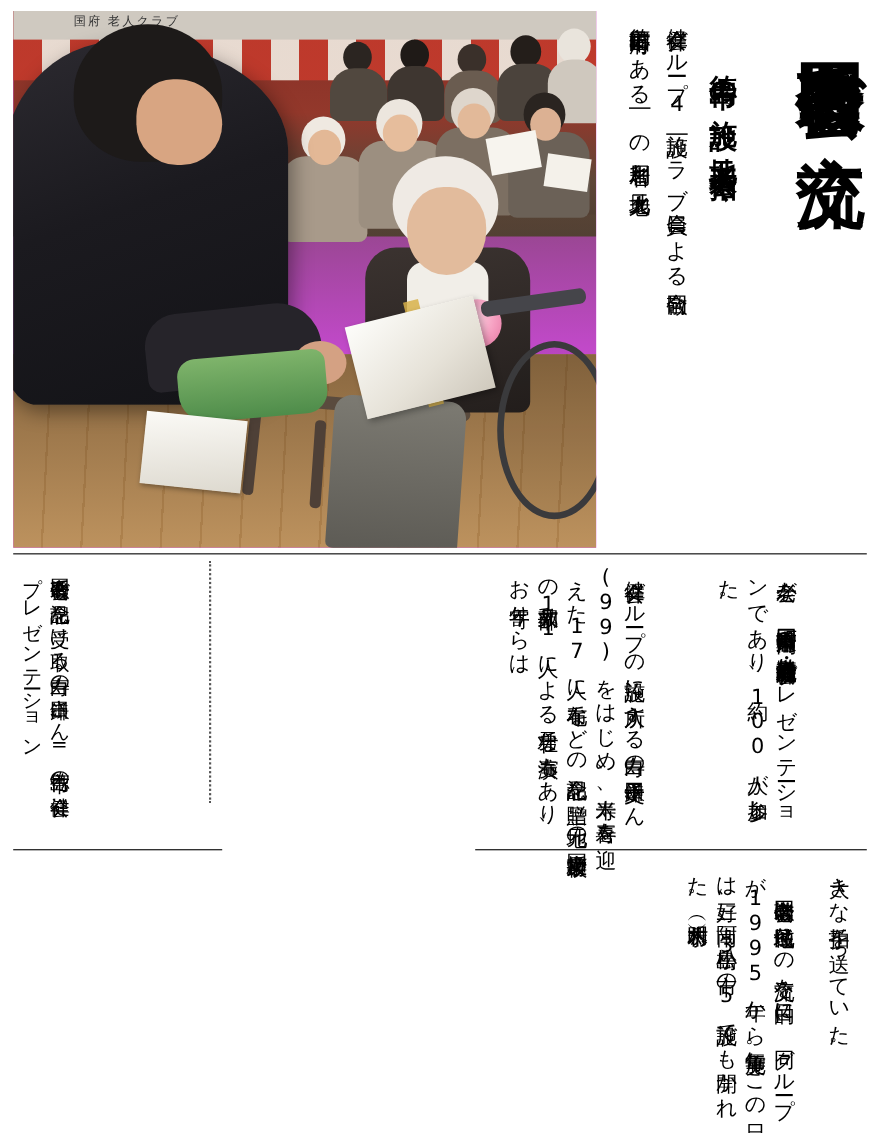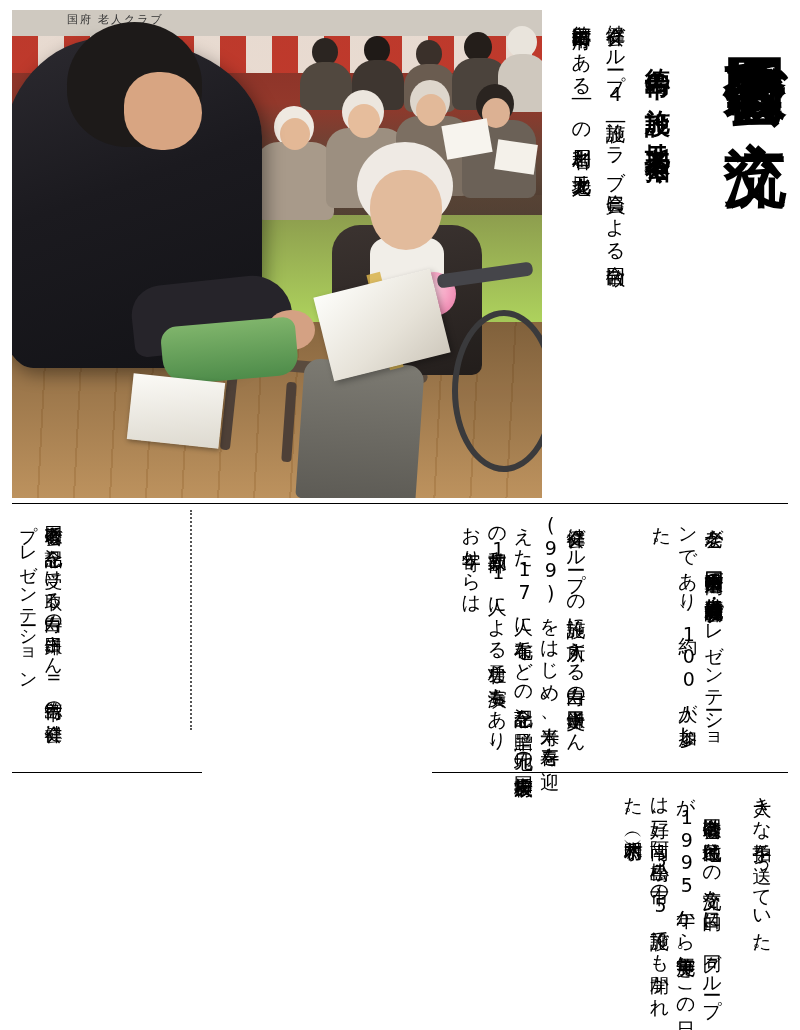--- a/index.html
+++ b/index.html
@@ -23,21 +23,21 @@
   }
 
   
   .photo {
     position: absolute;
     left: 12px;
     top: 10px;
     width: 530px;
     height: 488px;
     overflow: hidden;
-    background: #bef264;
+    background: #d946ef;
     text-decoration: underline;
   }
   .photo .bg-wall {
     position: absolute; left: 0; top: 0; width: 100%; height: 42%;
     background: linear-gradient(180deg, #7a2b24 0%, #8d3429 28%, #93382b 45%, #5f4638 75%, #4a3a2f 100%);
   }
   .photo .banner {
     position: absolute; left: 0; top: 0; width: 100%; height: 13%;
     background: repeating-linear-gradient(90deg,
        #c23a2c 0px, #c23a2c 26px,

